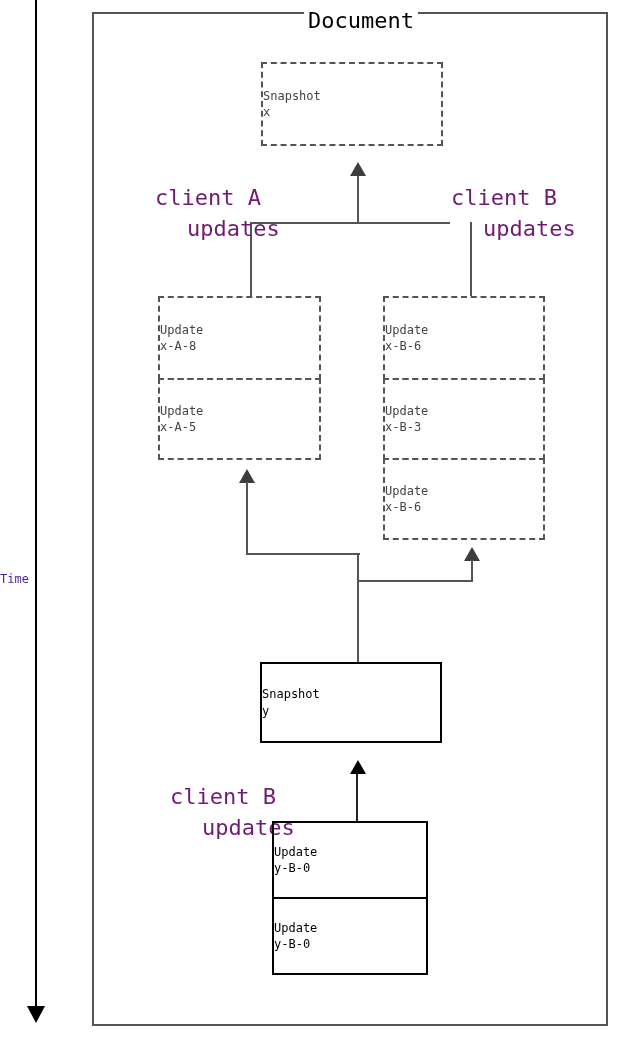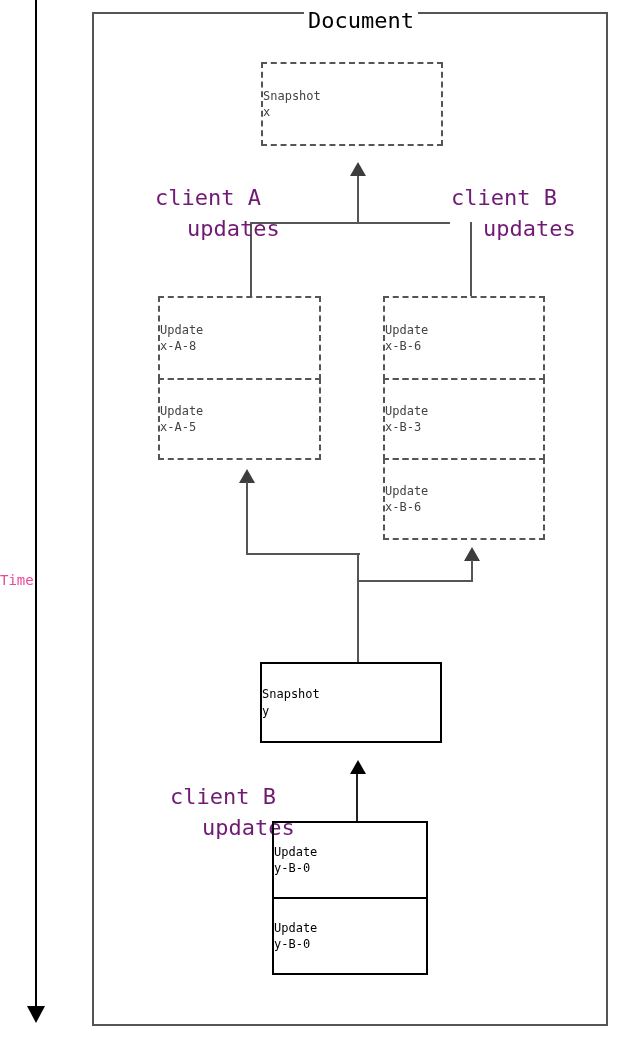--- a/index.html
+++ b/index.html
@@ -35,22 +35,22 @@
     width: 0;
     height: 0;
     border-left: 9px solid transparent;
     border-right: 9px solid transparent;
     border-top: 17px solid #000000;
   }
   .time-label {
     position: absolute;
     left: 0px;
     top: 572px;
-    font-size: 14px;
-    color: #ec4899;
+    font-size: 12px;
+    color: #4c1d95;
     letter-spacing: 0px;
     white-space: nowrap;
   }
 
   
   .document-frame {
     position: absolute;
     left: 92px;
     top: 12px;
     width: 516px;

